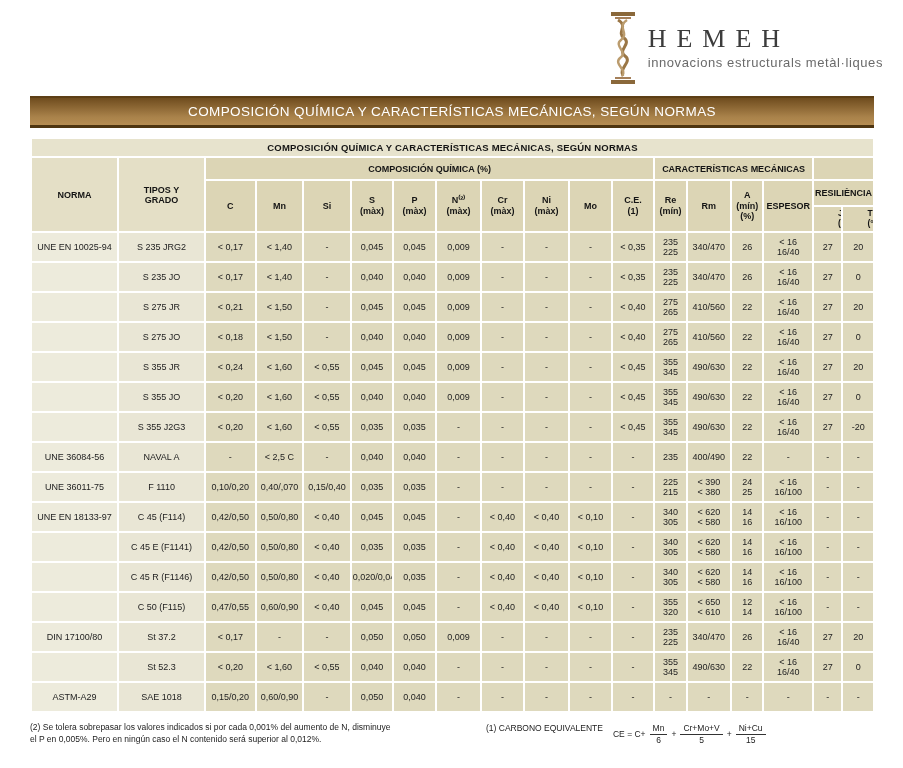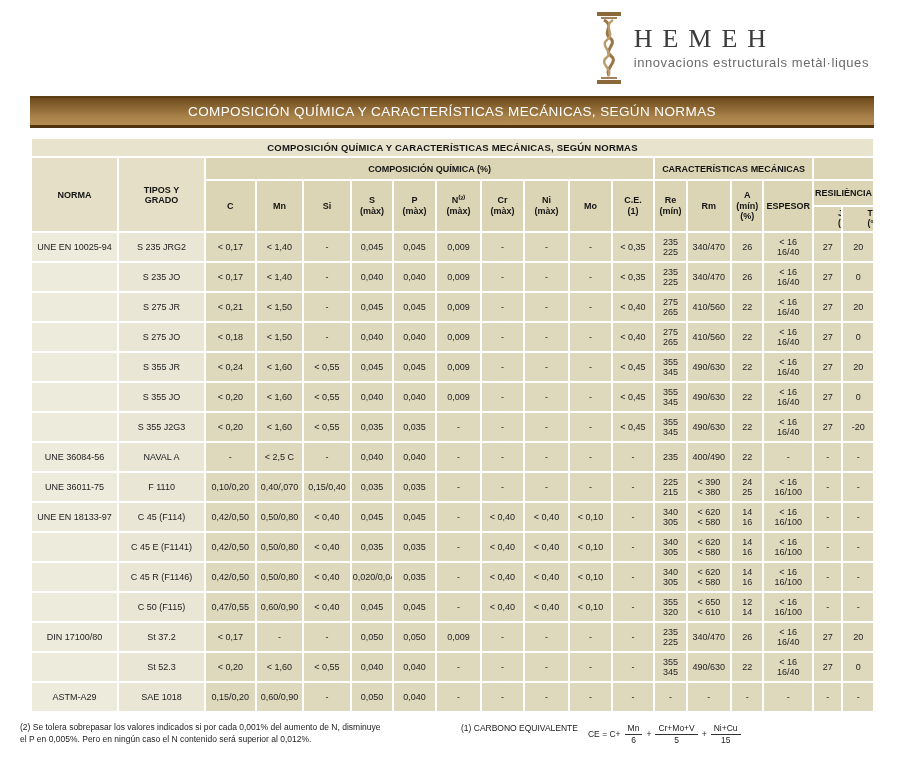--- a/index.html
+++ b/index.html
@@ -3,21 +3,21 @@
 <meta charset="utf-8">
 <style>
   html,body{margin:0;padding:0;}
   body{
     width:903px;height:768px;background:#ffffff;overflow:hidden;position:relative;
     font-family:"Liberation Sans", sans-serif;color:#1d1d1d;
   }
   
   .logo-block{
     display:flex;justify-content:flex-end;align-items:center;
-    height:96px;padding-right:34px;gap:10px;box-sizing:border-box;
+    height:96px;padding-right:20px;gap:10px;box-sizing:border-box;
   }
   .logo-text{display:flex;flex-direction:column;align-items:flex-start;}
   .logo-name{
     font-family:"Liberation Serif", serif;font-size:26px;letter-spacing:10px;
     color:#3c3c3c;font-weight:400;line-height:1;
   }
   .logo-tag{font-size:13px;color:#6a6a6a;letter-spacing:0.6px;margin-top:3px;}
   
   .banner{
     margin:0 29px 0 30px;height:27px;line-height:27px;text-align:center;
@@ -40,21 +40,21 @@
   th.norma-h,th.tipos-h{background:#e4dfc6;font-size:9.5px;}
   tr.cols th{font-size:9px;line-height:1.2;height:24px;}
   tr.subcols th{font-size:8.5px;line-height:1.15;height:24px;padding-left:24px;}
   tbody td{
     background:#ded9bd;font-size:9px;line-height:1.15;height:28px;color:#222222;
   }
   tbody td.ci-0{background:#edebdc;font-size:9px;}
   tbody td.ci-1{background:#e9e6d5;}
   
   .footnotes{
-    margin:8px 29px 0 20px;display:flex;align-items:flex-start;gap:29px;
+    margin:8px 29px 0 30px;display:flex;align-items:flex-start;gap:44px;
     font-size:8.5px;color:#222222;
   }
   .note-left{width:412px;white-space:pre-line;line-height:1.45;}
   .note-right{display:flex;align-items:flex-start;gap:10px;padding-top:2px;}
   .formula{display:inline-flex;align-items:center;gap:4px;font-size:8.5px;}
   .frac{display:inline-flex;flex-direction:column;align-items:center;line-height:1.25;}
   .frac .num{border-bottom:1px solid #333333;padding:0 3px;}
   .frac .den{padding:0 3px;}
 </style>
 </head>

